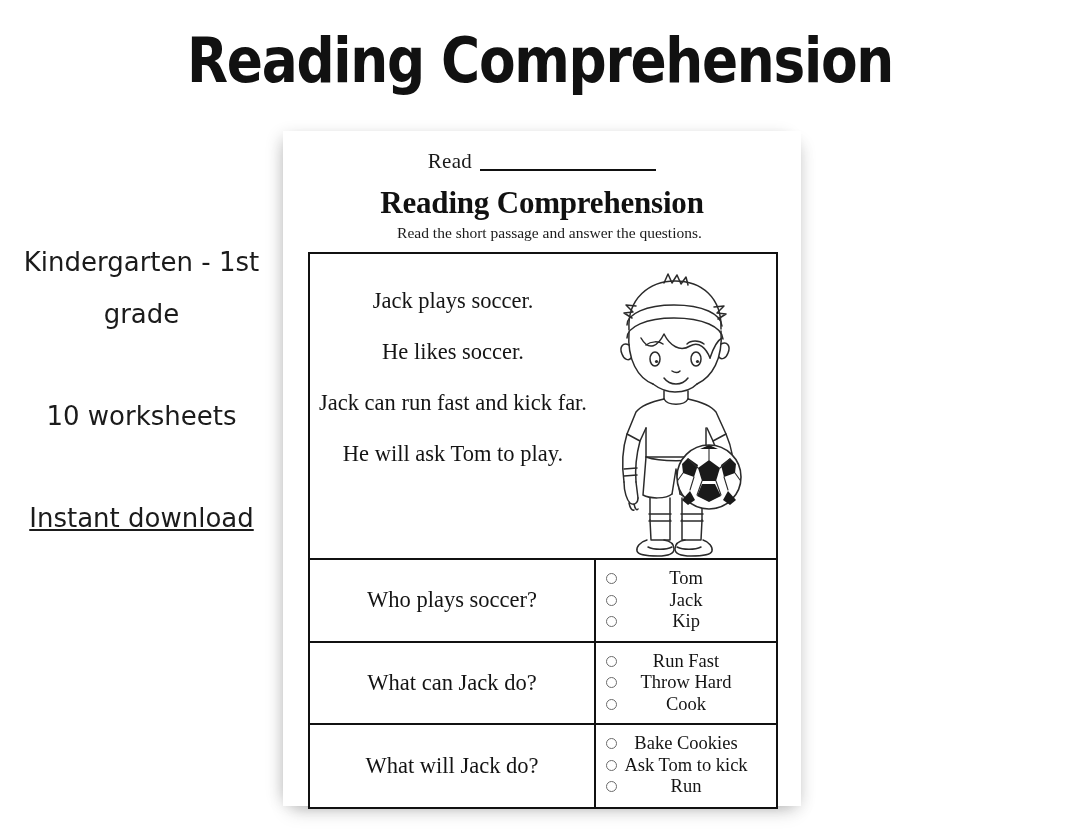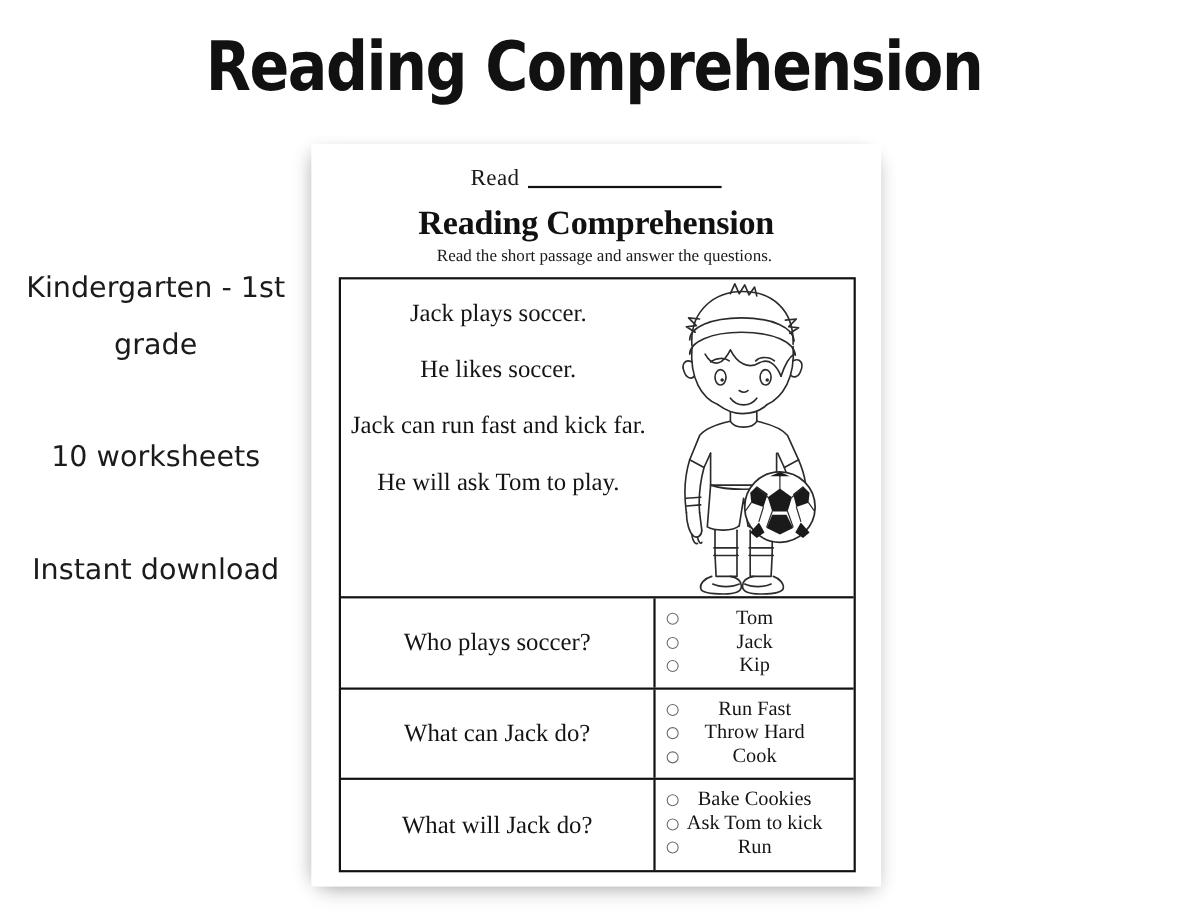--- a/index.html
+++ b/index.html
@@ -31,21 +31,21 @@
     position: absolute;
     left: 0; top: 236px; width: 283px;
     text-align: center;
     font-family: "DejaVu Sans", sans-serif;
     font-size: 26px;
     line-height: 52px;
     color: #1b1b1b;
     font-weight: 400;
   }
   .promo .block { margin-bottom: 50px; }
-  .promo .block:last-child { margin-bottom: 0; }
+  .promo .block:last-child { margin-bottom: 0; text-decoration: underline; }
 
   
   .sheet {
     position: absolute;
     left: 283px; top: 131px;
     width: 518px; height: 675px;
     background: #ffffff;
     box-shadow: -7px 0 16px -6px rgba(0,0,0,0.20),
                  0 10px 18px -6px rgba(0,0,0,0.18),
                  6px 6px 16px -6px rgba(0,0,0,0.12);
@@ -89,20 +89,21 @@
     position: absolute;
     left: 25px; top: 121px;
     width: 470px;
     border: 2.4px solid #111;
     background: #fff;
   }
   .passage-row {
     display: flex;
     height: 290px;
     border-bottom: 2.4px solid #111;
+    margin-top: 16px;
   }
   .passage {
     width: 286px;
     padding: 16px 8px 0 8px;
     font-family: "Liberation Serif", serif;
     font-size: 22.5px;
     line-height: 30px;
     color: #141414;
     text-align: center;
   }

